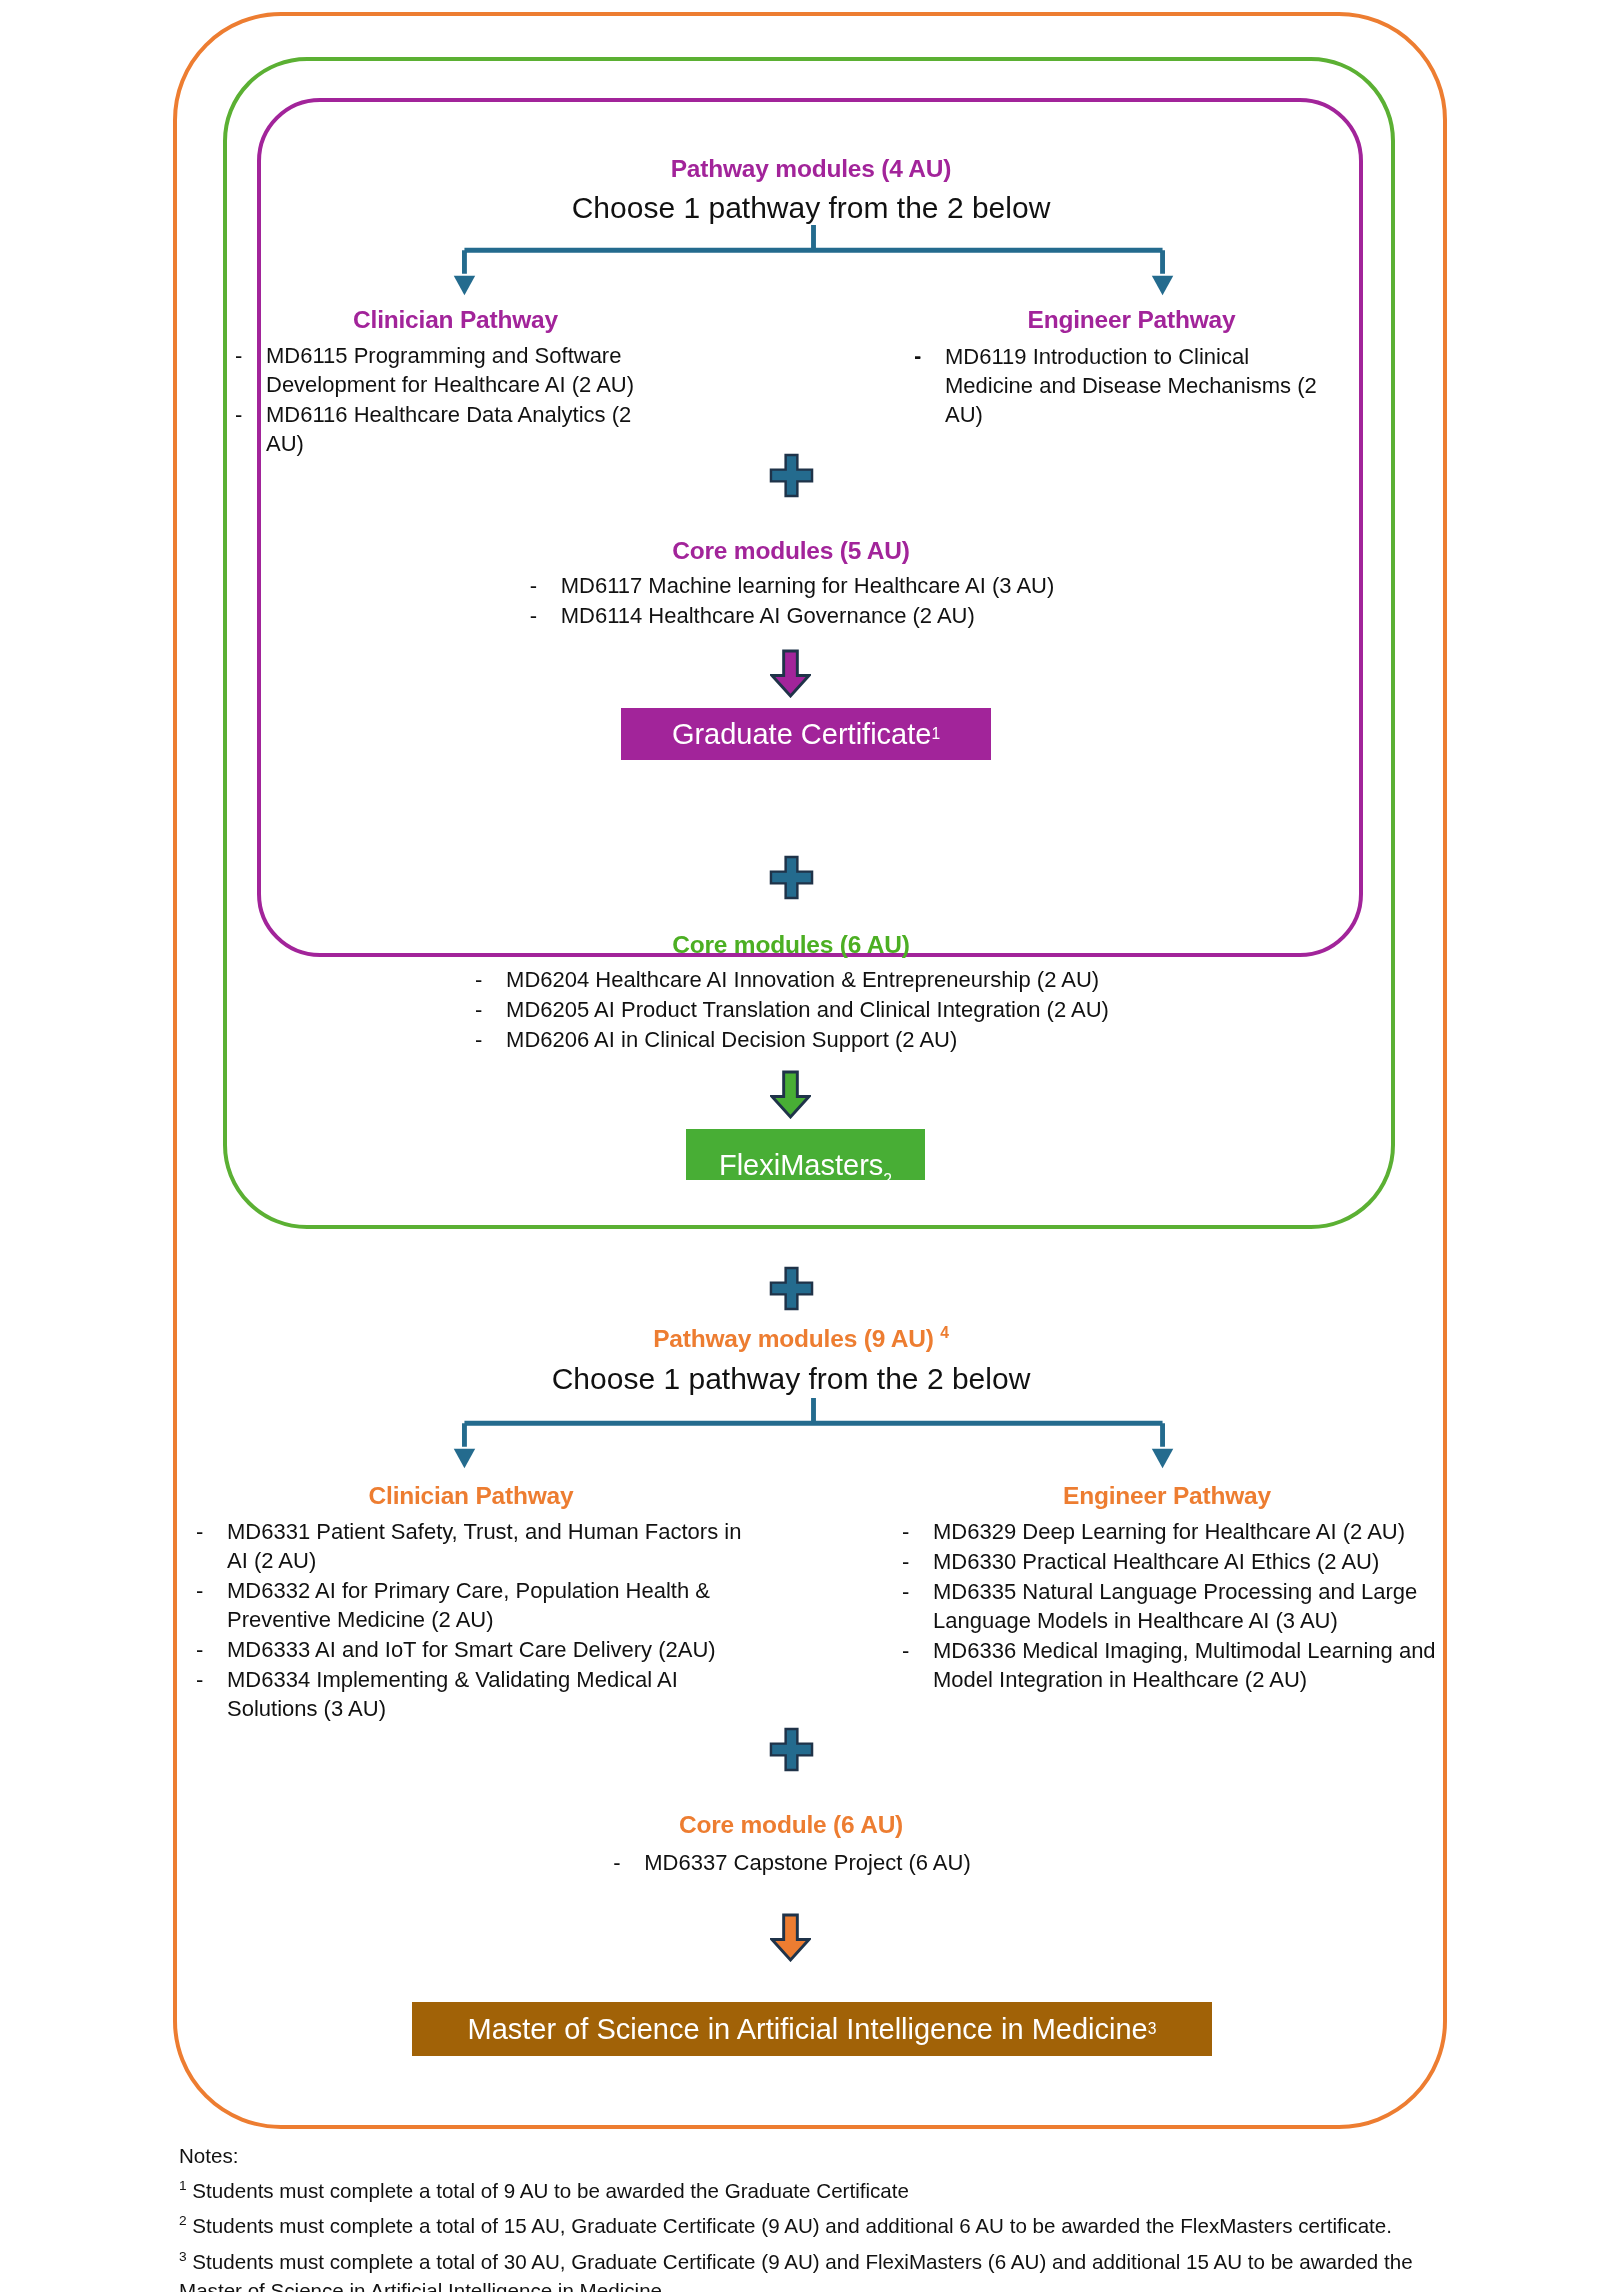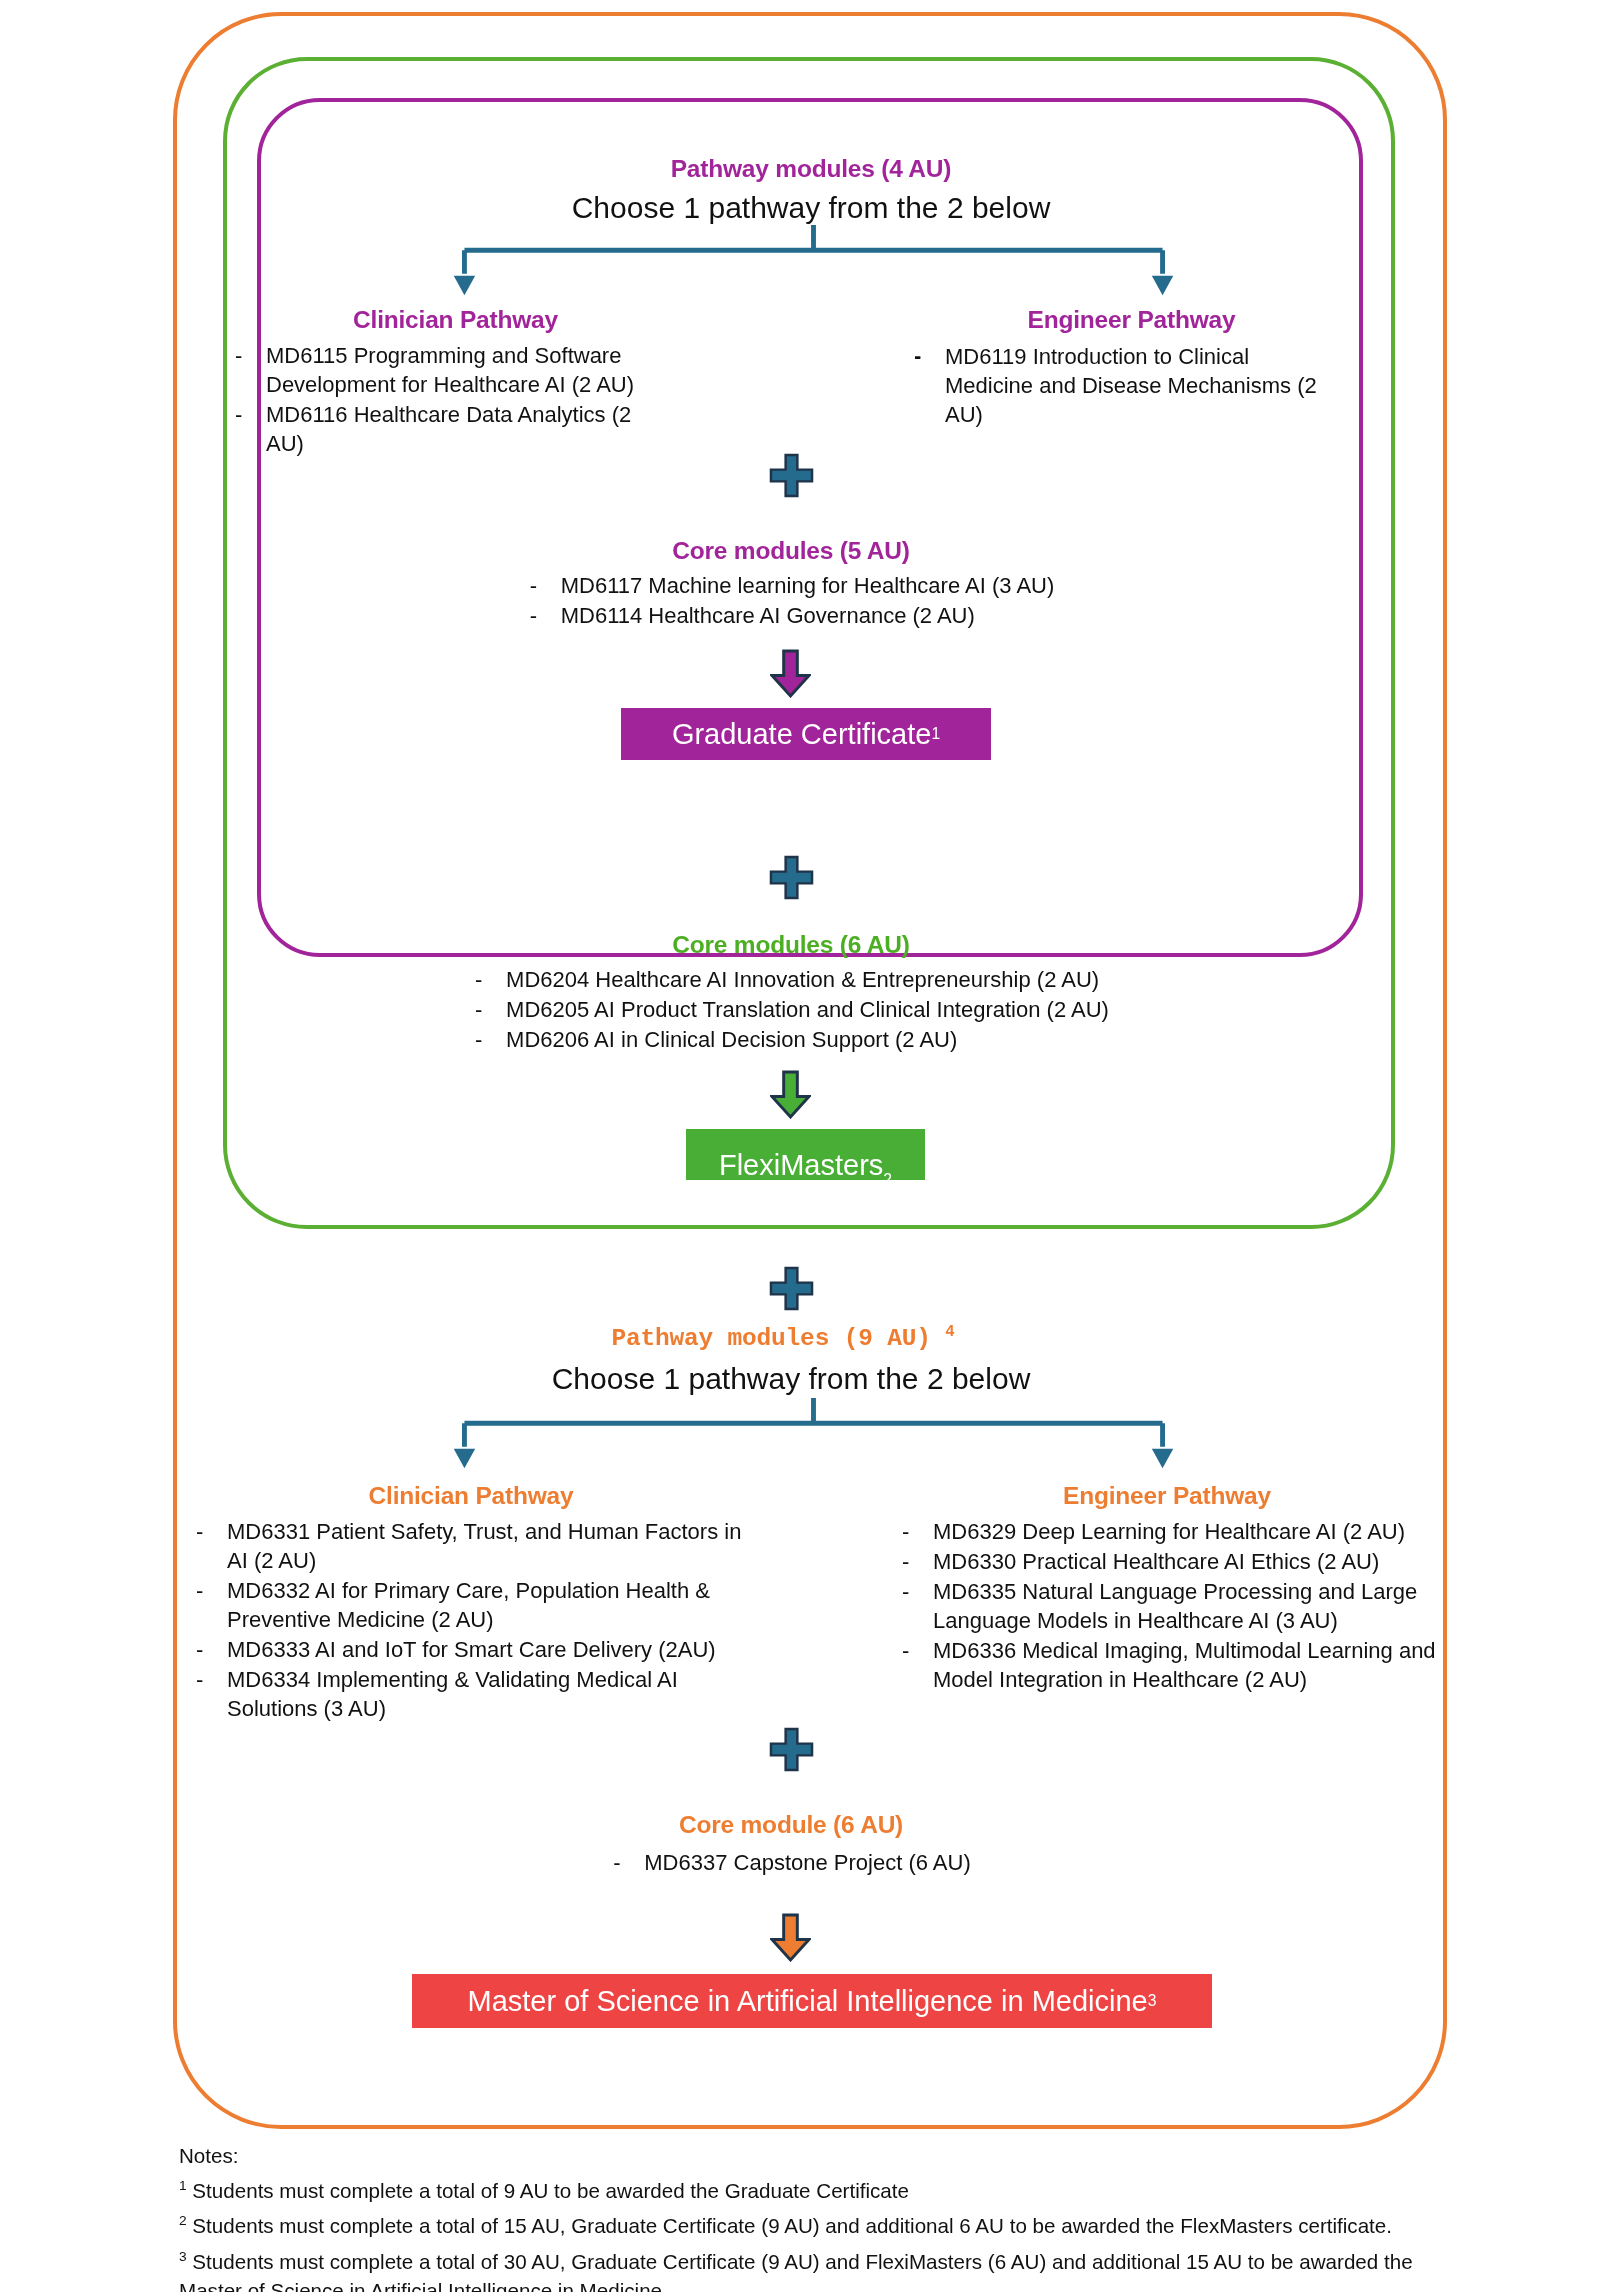--- a/index.html
+++ b/index.html
@@ -102,21 +102,21 @@
     font-size: 29px;
     line-height: 1;
     display: flex;
     align-items: center;
     justify-content: center;
     white-space: nowrap;
   }
   .badge sup { font-size: 17.6px; vertical-align: super; line-height: 0; }
   .badge-purple { background: #A2249A; }
   .badge-green  { background: #48AE35; align-items: flex-end; }
-  .badge-orange { background: #ef4444; }
+  .badge-orange { background: #a16207; margin-top: 28px; }
 
   
   .plus {
     position: absolute;
     width: 45px;
     height: 45px;
   }
 
   
   .downarrow {
@@ -233,21 +233,21 @@
 
   <div class="badge badge-green" style="left:686px; top:1129px; width:239px; height:51px;">
     <span>FlexiMasters</span>
       <sup class="tiny">2</sup>
   </div>
 
   <svg class="plus" style="left:769px; top:1266px;" viewBox="0 0 46 46">
     <path d="M17 2 H29 V17 H44 V29 H29 V44 H17 V29 H2 V17 H17 Z" fill="#246B8E" stroke="#1F3349" stroke-width="2.5" stroke-linejoin="miter"></path>
   </svg>
 
-  <div class="block" style="left:391px; top:1325px; width:784px;font-family:Liberation Mono, monospace;">
+  <div class="block" style="left:409px; top:1325px; width:784px;">
     <div class="sec-title orange">
       <span>Pathway modules (9 AU)</span>
       <sup class="tiny">4</sup>
     </div>
   </div>
 
   <div class="block" style="left:399px; top:1362px; width:784px;">
     <div class="sub-note">Choose 1 pathway from the 2 below</div>
   </div>
 

